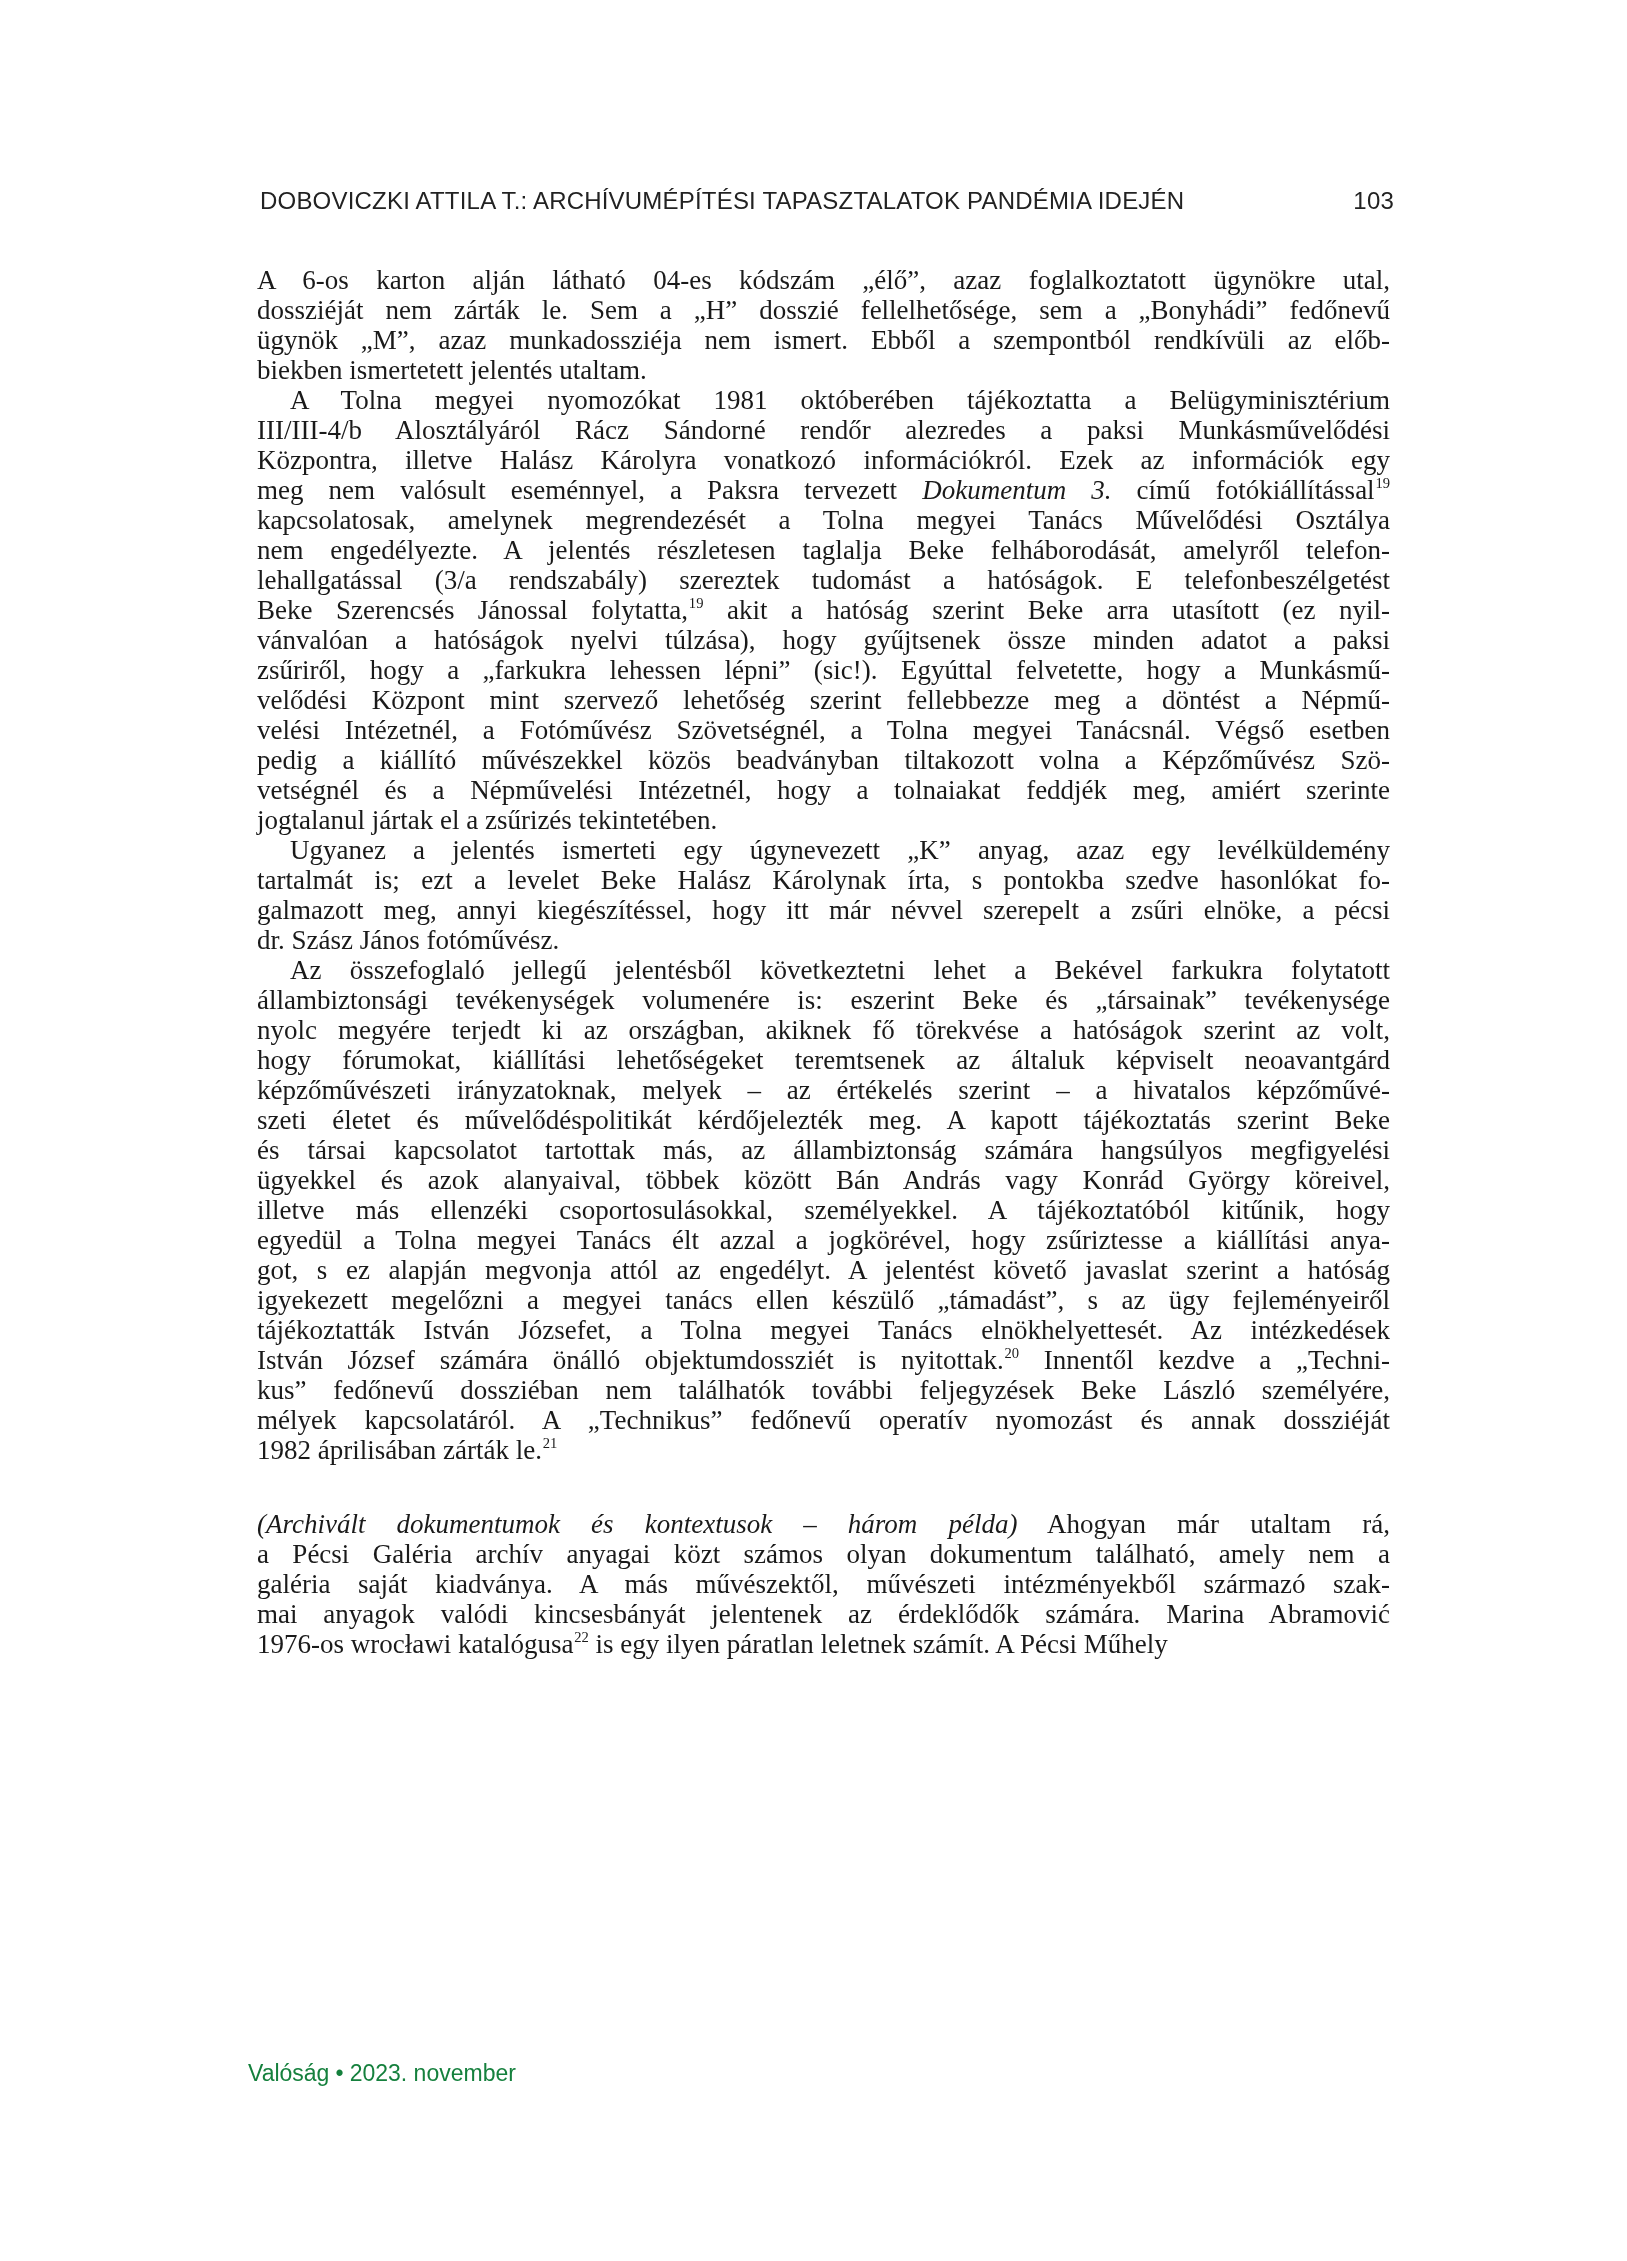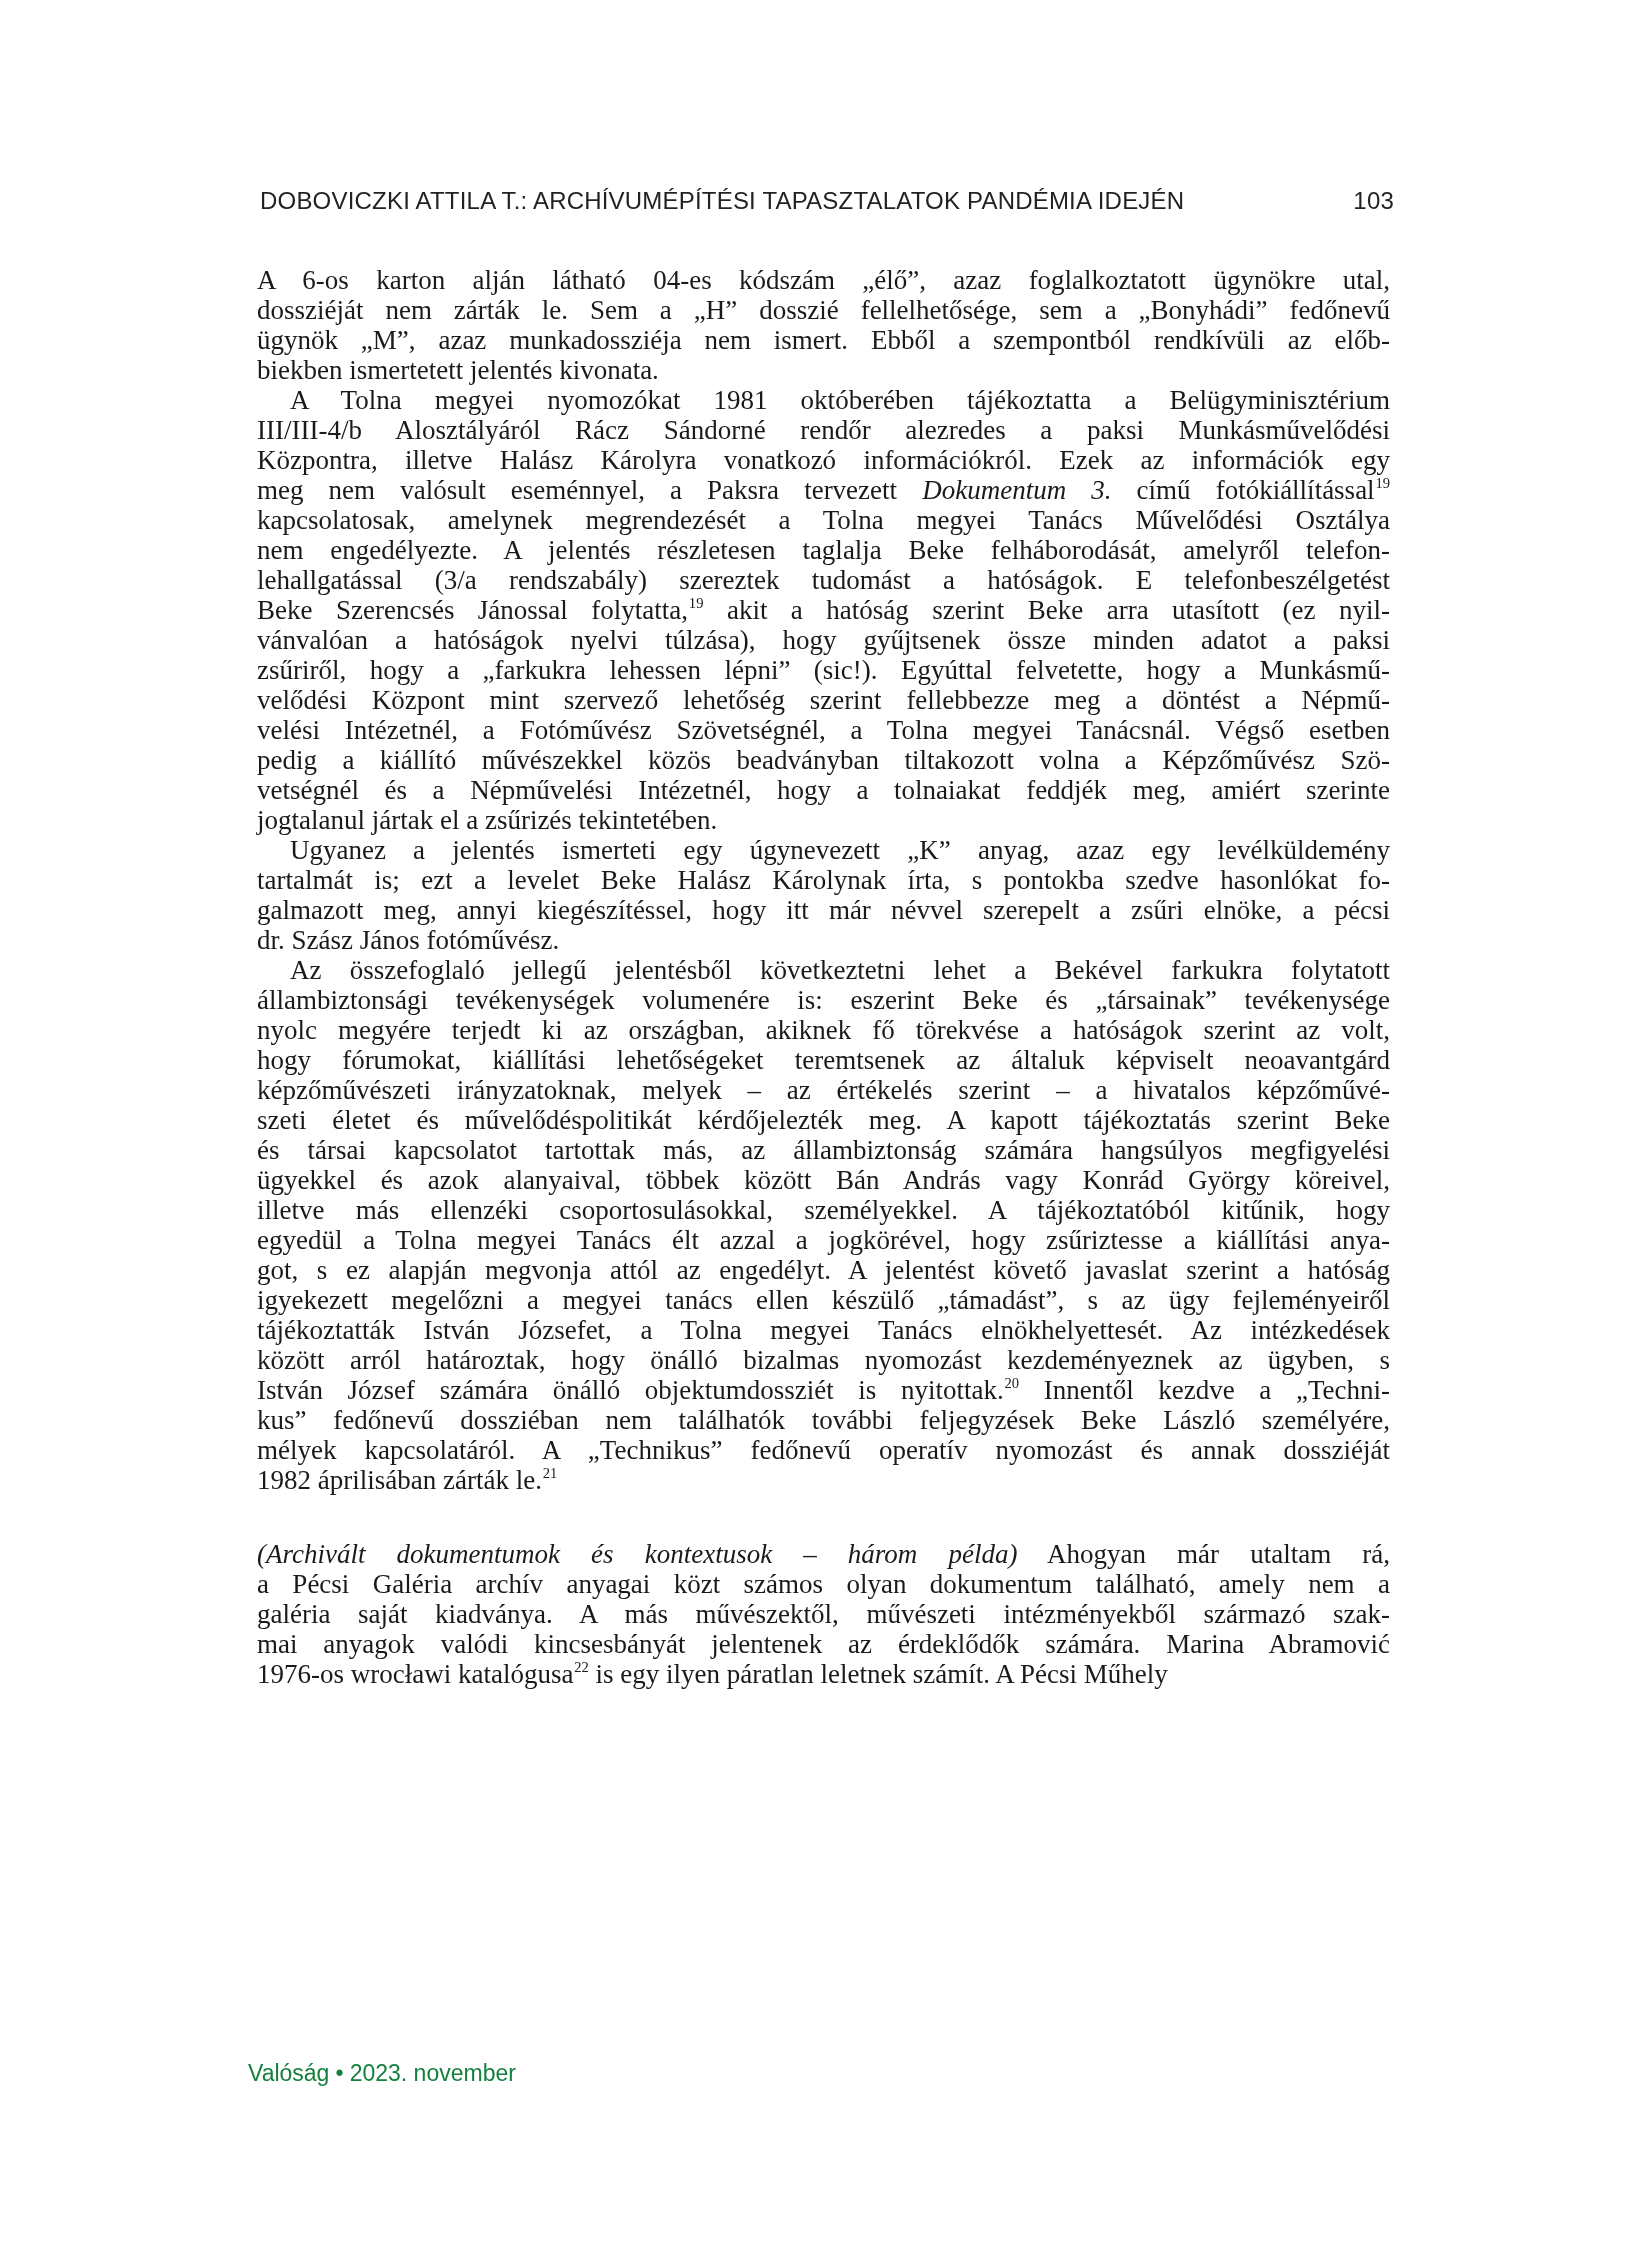--- a/index.html
+++ b/index.html
@@ -92,21 +92,21 @@
     <span class="title">DOBOVICZKI ATTILA T.: ARCHÍVUMÉPÍTÉSI TAPASZTALATOK PANDÉMIA IDEJÉN</span>
     <span class="folio">103</span>
   </div>
 
   <div class="body-text" id="body-text">
 
   <div style="margin: 0px;">
         <span class="line">A 6-os karton alján látható 04-es kódszám „élő”, azaz foglalkoztatott ügynökre utal,</span>
         <span class="line">dossziéját nem zárták le. Sem a „H” dosszié fellelhetősége, sem a „Bonyhádi” fedőnevű</span>
         <span class="line">ügynök „M”, azaz munkadossziéja nem ismert. Ebből a szempontból rendkívüli az előb-</span>
-        <span class="line last">biekben ismertetett jelentés kivonata.</span>
+        <span class="line last">biekben ismertetett jelentés utaltam.</span>
       </div>
       <div style="margin: 0px;">
         <span class="line indent">A Tolna megyei nyomozókat 1981 októberében tájékoztatta a Belügyminisztérium</span>
         <span class="line">III/III-4/b Alosztályáról Rácz Sándorné rendőr alezredes a paksi Munkásművelődési</span>
         <span class="line">Központra, illetve Halász Károlyra vonatkozó információkról. Ezek az információk egy</span>
         <span class="line">meg nem valósult eseménnyel, a Paksra tervezett <em class="it">Dokumentum 3.</em> című fotókiállítással<sup class="fn">19</sup></span>
         <span class="line">kapcsolatosak, amelynek megrendezését a Tolna megyei Tanács Művelődési Osztálya</span>
         <span class="line">nem engedélyezte. A jelentés részletesen taglalja Beke felháborodását, amelyről telefon-</span>
         <span class="line">lehallgatással (3/a rendszabály) szereztek tudomást a hatóságok. E telefonbeszélgetést</span>
         <span class="line">Beke Szerencsés Jánossal folytatta,<sup class="fn">19</sup> akit a hatóság szerint Beke arra utasított (ez nyil-</span>
@@ -131,21 +131,20 @@
         <span class="line">hogy fórumokat, kiállítási lehetőségeket teremtsenek az általuk képviselt neoavantgárd</span>
         <span class="line">képzőművészeti irányzatoknak, melyek – az értékelés szerint – a hivatalos képzőművé-</span>
         <span class="line">szeti életet és művelődéspolitikát kérdőjelezték meg. A kapott tájékoztatás szerint Beke</span>
         <span class="line">és társai kapcsolatot tartottak más, az állambiztonság számára hangsúlyos megfigyelési</span>
         <span class="line">ügyekkel és azok alanyaival, többek között Bán András vagy Konrád György köreivel,</span>
         <span class="line">illetve más ellenzéki csoportosulásokkal, személyekkel. A tájékoztatóból kitűnik, hogy</span>
         <span class="line">egyedül a Tolna megyei Tanács élt azzal a jogkörével, hogy zsűriztesse a kiállítási anya-</span>
         <span class="line">got, s ez alapján megvonja attól az engedélyt. A jelentést követő javaslat szerint a hatóság</span>
         <span class="line">igyekezett megelőzni a megyei tanács ellen készülő „támadást”, s az ügy fejleményeiről</span>
         <span class="line">tájékoztatták István Józsefet, a Tolna megyei Tanács elnökhelyettesét. Az intézkedések</span>
-        <span class="line">között arról határoztak, hogy önálló bizalmas nyomozást kezdeményeznek az ügyben, s</span>
         <span class="line">István József számára önálló objektumdossziét is nyitottak.<sup class="fn">20</sup> Innentől kezdve a „Techni-</span>
         <span class="line">kus” fedőnevű dossziéban nem találhatók további feljegyzések Beke László személyére,</span>
         <span class="line">mélyek kapcsolatáról. A „Technikus” fedőnevű operatív nyomozást és annak dossziéját</span>
         <span class="line last">1982 áprilisában zárták le.<sup class="fn">21</sup></span>
       </div>
       <div style="margin: 44px 0px 0px;">
         <span class="line"><em class="it">(Archivált dokumentumok és kontextusok – három példa)</em> Ahogyan már utaltam rá,</span>
         <span class="line">a Pécsi Galéria archív anyagai közt számos olyan dokumentum található, amely nem a</span>
         <span class="line">galéria saját kiadványa. A más művészektől, művészeti intézményekből származó szak-</span>
         <span class="line">mai anyagok valódi kincsesbányát jelentenek az érdeklődők számára. Marina Abramović</span>

